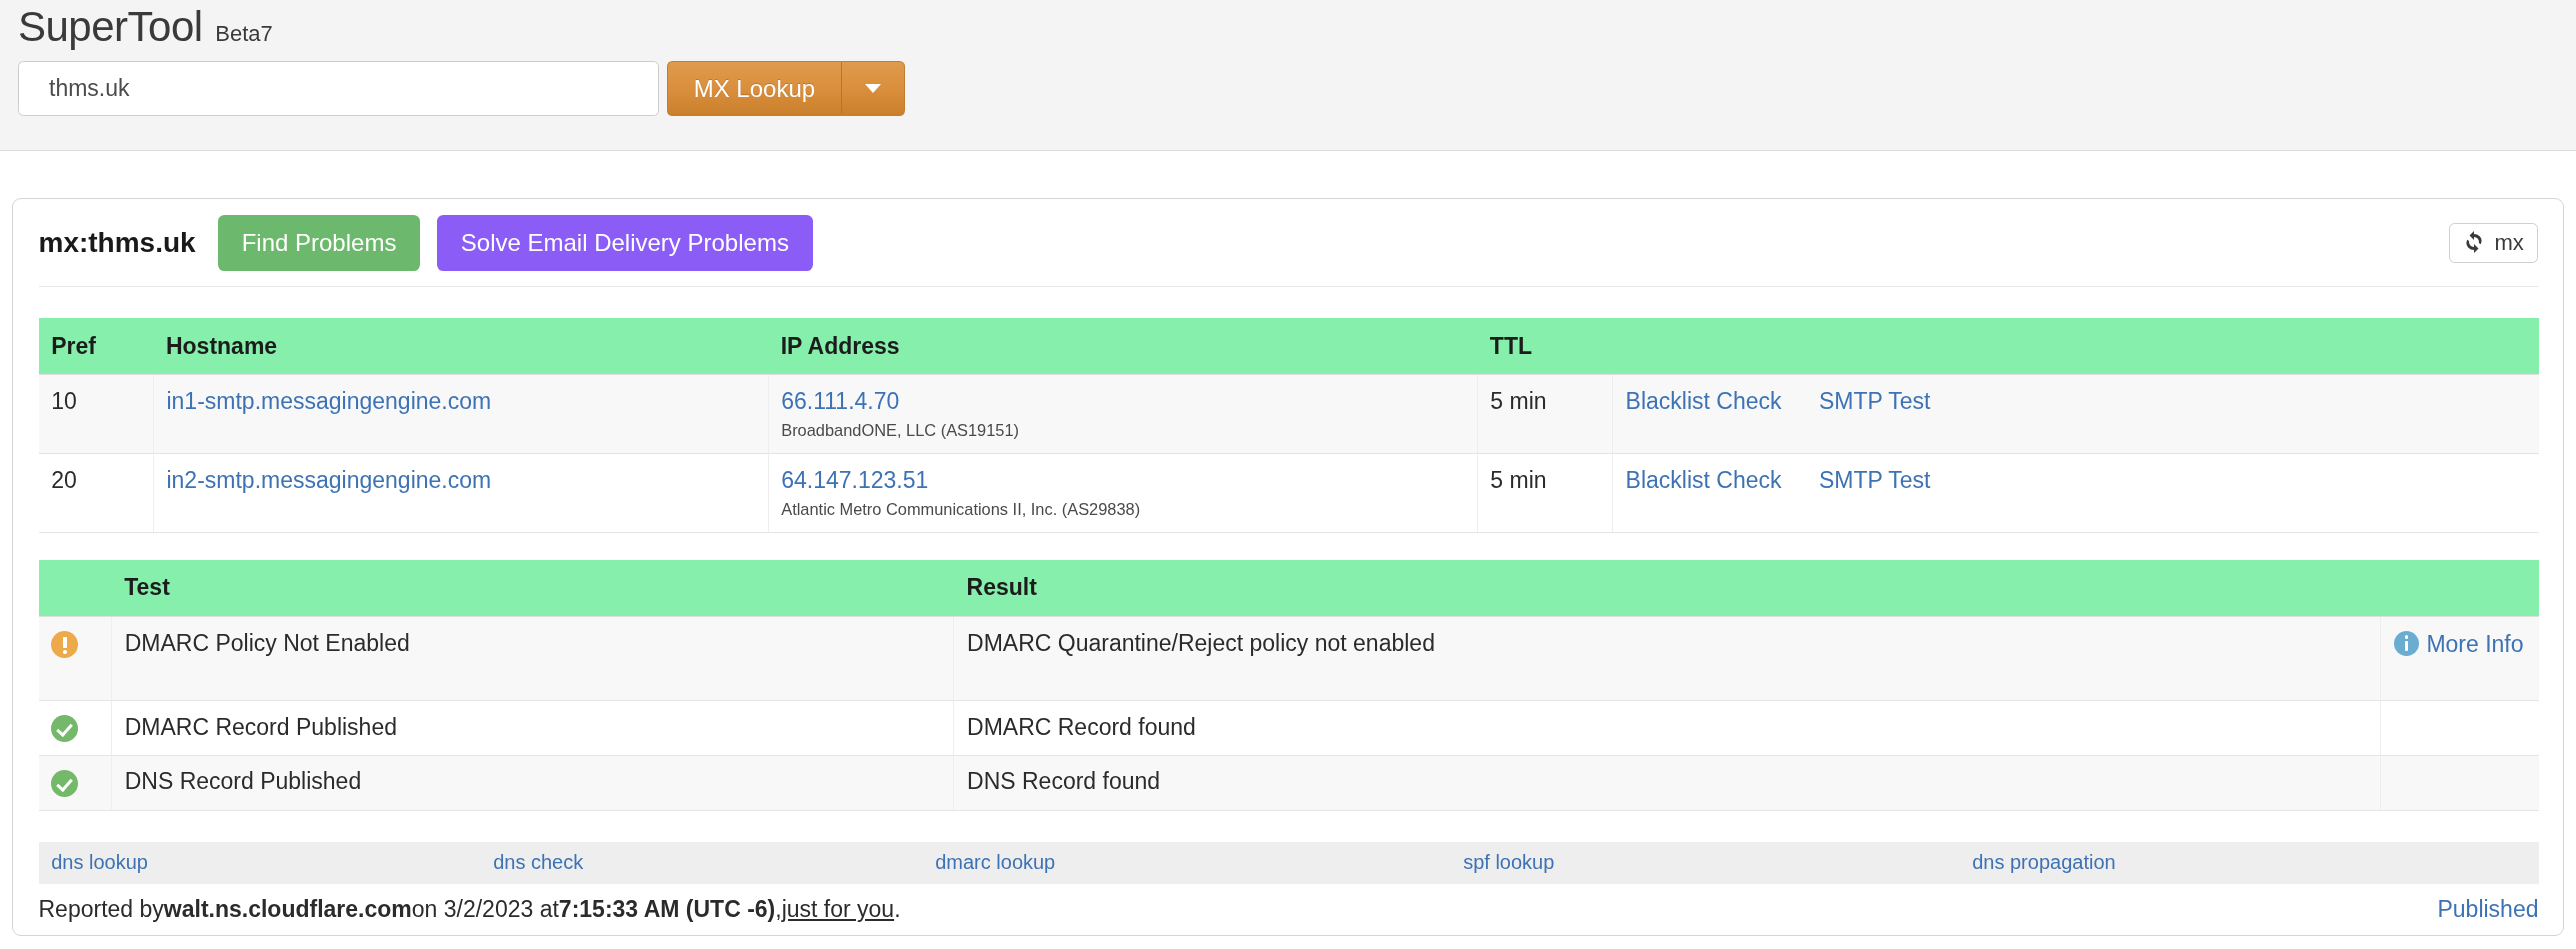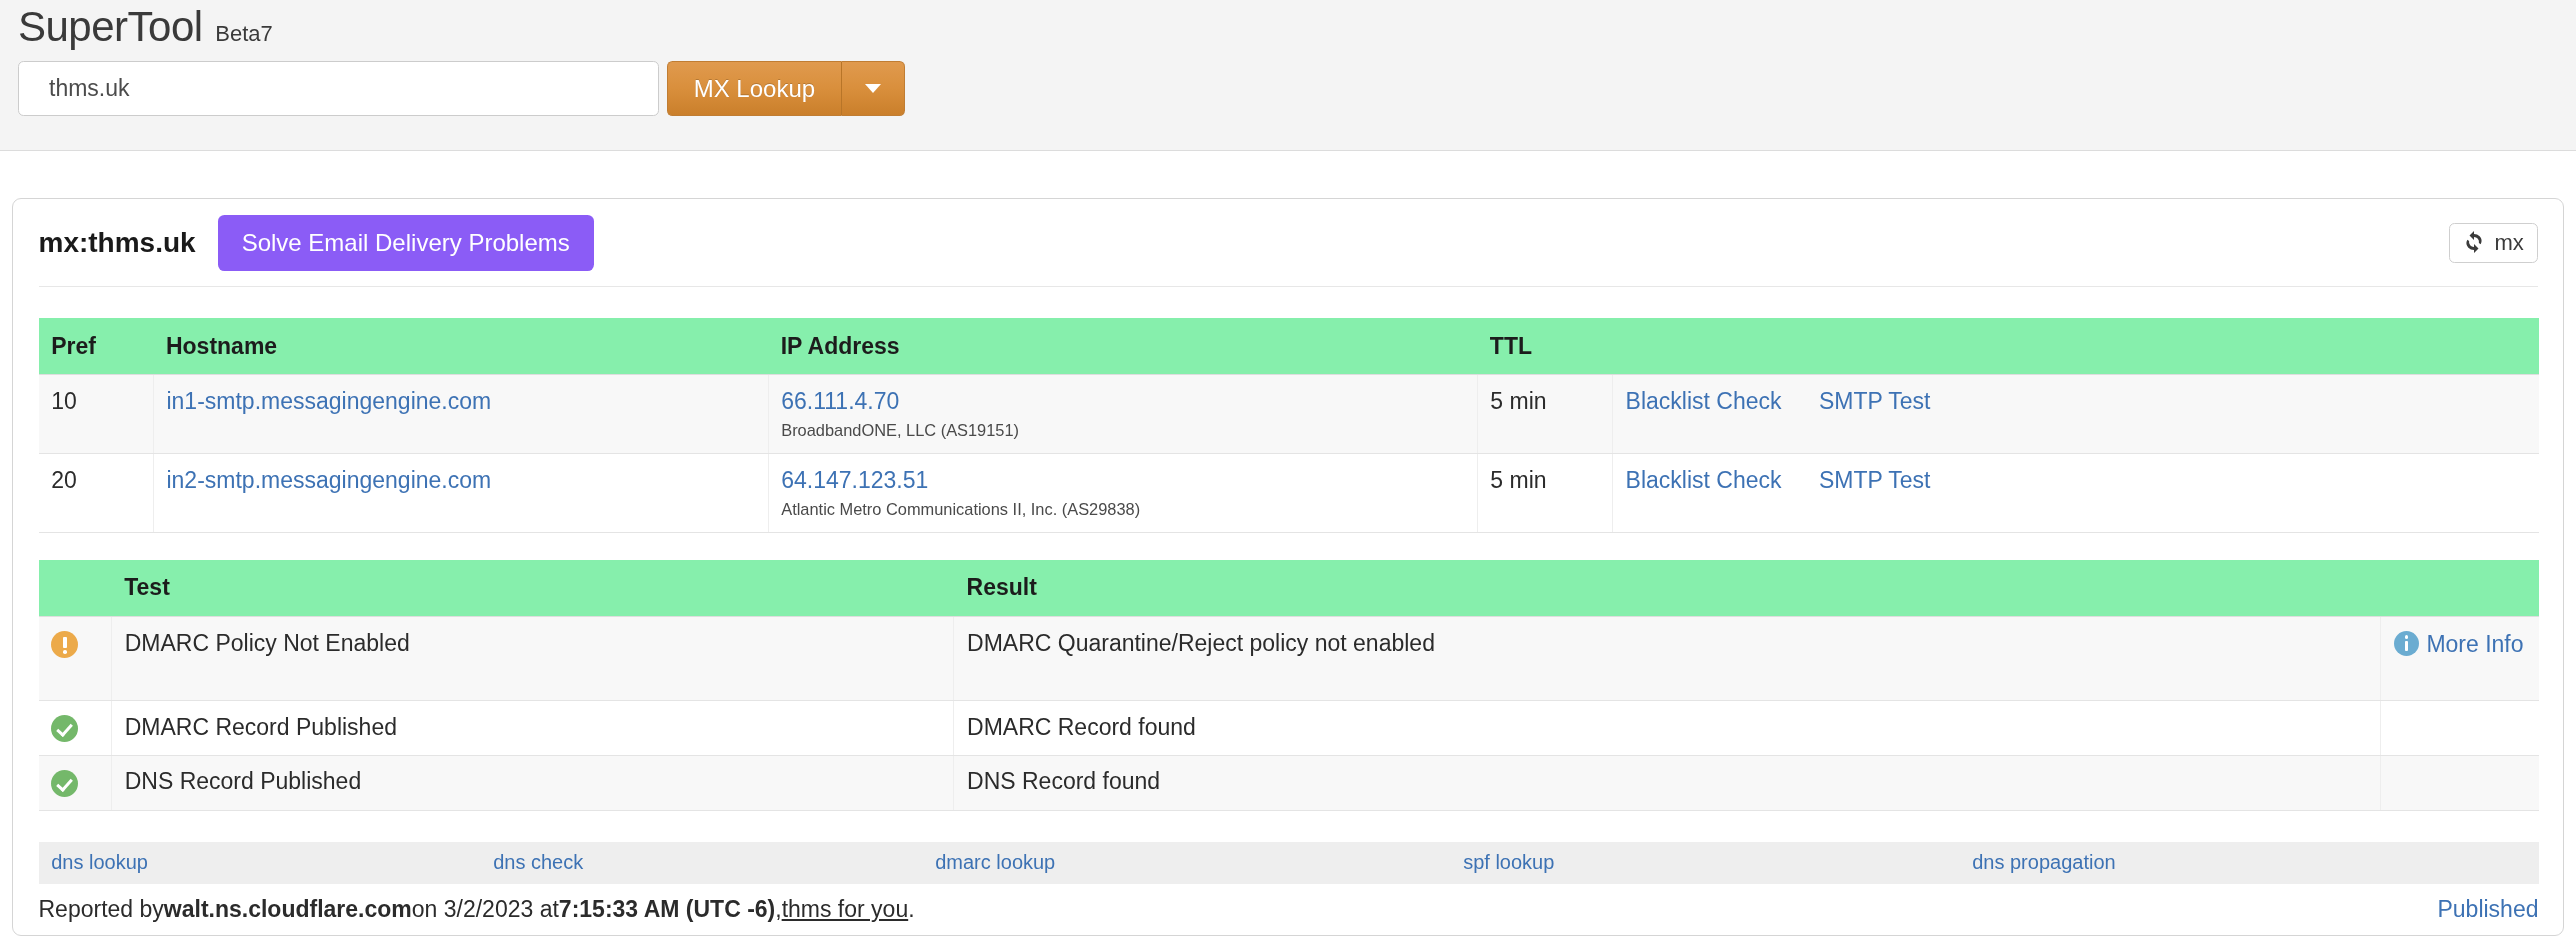--- a/index.html
+++ b/index.html
@@ -338,20 +338,21 @@
         <span class="caret-down"></span>
       </button>
     </div>
   </div>
 </div>
 
 <div class="card">
 
   <div class="card-head">
     <span class="query-title">mx:thms.uk</span>
+    <button class="btn-pill btn-find">Find Problems</button>
     <button class="btn-pill btn-solve">Solve Email Delivery Problems</button>
 
     <div class="refresh-btn">
       <span>
         <svg width="24" height="24" viewBox="0 0 24 24" aria-hidden="true">
           <path fill="#3b3b3b" d="M17.65 6.35A7.95 7.95 0 0 0 12 4V1L7.5 5.5 12 10V7a5 5 0 0 1 4.9 5.98l1.78 1.33A7 7 0 0 0 17.65 6.35z"></path>
           <path fill="#3b3b3b" d="M6.35 17.65A7.95 7.95 0 0 0 12 20v3l4.5-4.5L12 14v3a5 5 0 0 1-4.9-5.98L5.32 9.69A7 7 0 0 0 6.35 17.65z"></path>
         </svg>
       </span>
       <span class="lbl">mx</span>
@@ -465,19 +466,19 @@
     <a class="fl-3">spf lookup</a>
     <a class="fl-4">dns propagation</a>
   </div>
 
   <div class="footer-note">
     <span>Reported by </span>
       <b>walt.ns.cloudflare.com</b>
       <span> on 3/2/2023 at </span>
       <b>7:15:33 AM (UTC -6)</b>
       <span>, </span>
-      <span class="u">thms for you</span>
+      <span class="u">just for you</span>
       <span>.</span>
     <a class="transcript-link">Published</a>
   </div>
 
 </div>
 
 
 </body></html>

